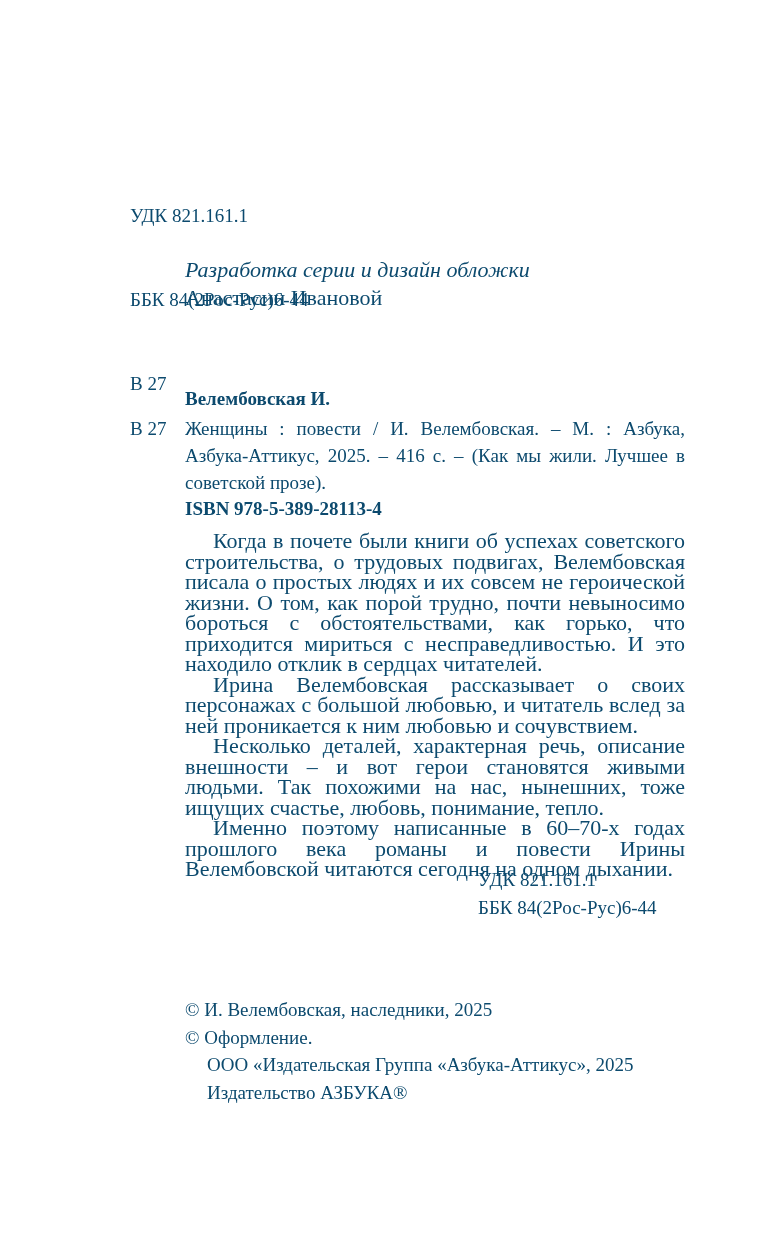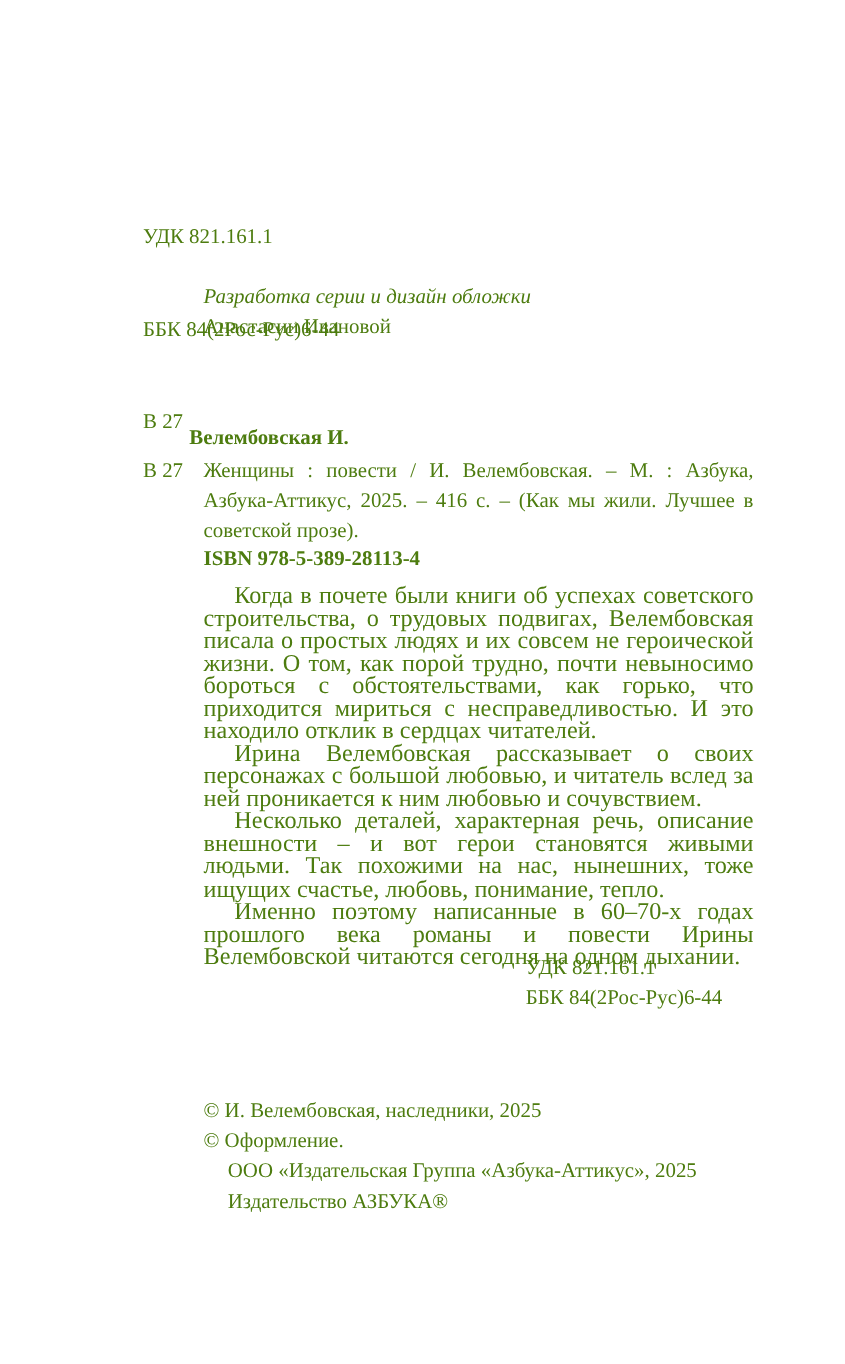--- a/index.html
+++ b/index.html
@@ -6,45 +6,45 @@
     margin: 0;
     padding: 0;
     background: #ffffff;
   }
   .page {
     position: relative;
     width: 768px;
     height: 1240px;
     background: #ffffff;
     font-family: "Liberation Serif", "DejaVu Serif", serif;
-    color: #4d7c0f;
+    color: #0c4a6e;
     overflow: hidden;
   }
   .abs { position: absolute; }
 
   .top-codes {
     top: 146px;
     left: 130px;
     font-size: 19px;
     line-height: 28px;
     white-space: pre;
   }
   .top-codes .code-line { display: block; }
 
   .credit {
     top: 256px;
     left: 185px;
-    font-size: 19px;
+    font-size: 22px;
     line-height: 28px;
   }
   .credit .italic { font-style: italic; }
 
   .author {
     top: 388px;
-    left: 172px;
+    left: 185px;
     font-size: 19px;
     font-weight: bold;
   }
 
   .bib-row {
     top: 415px;
     left: 130px;
     width: 555px;
   }
   .bib-label {

